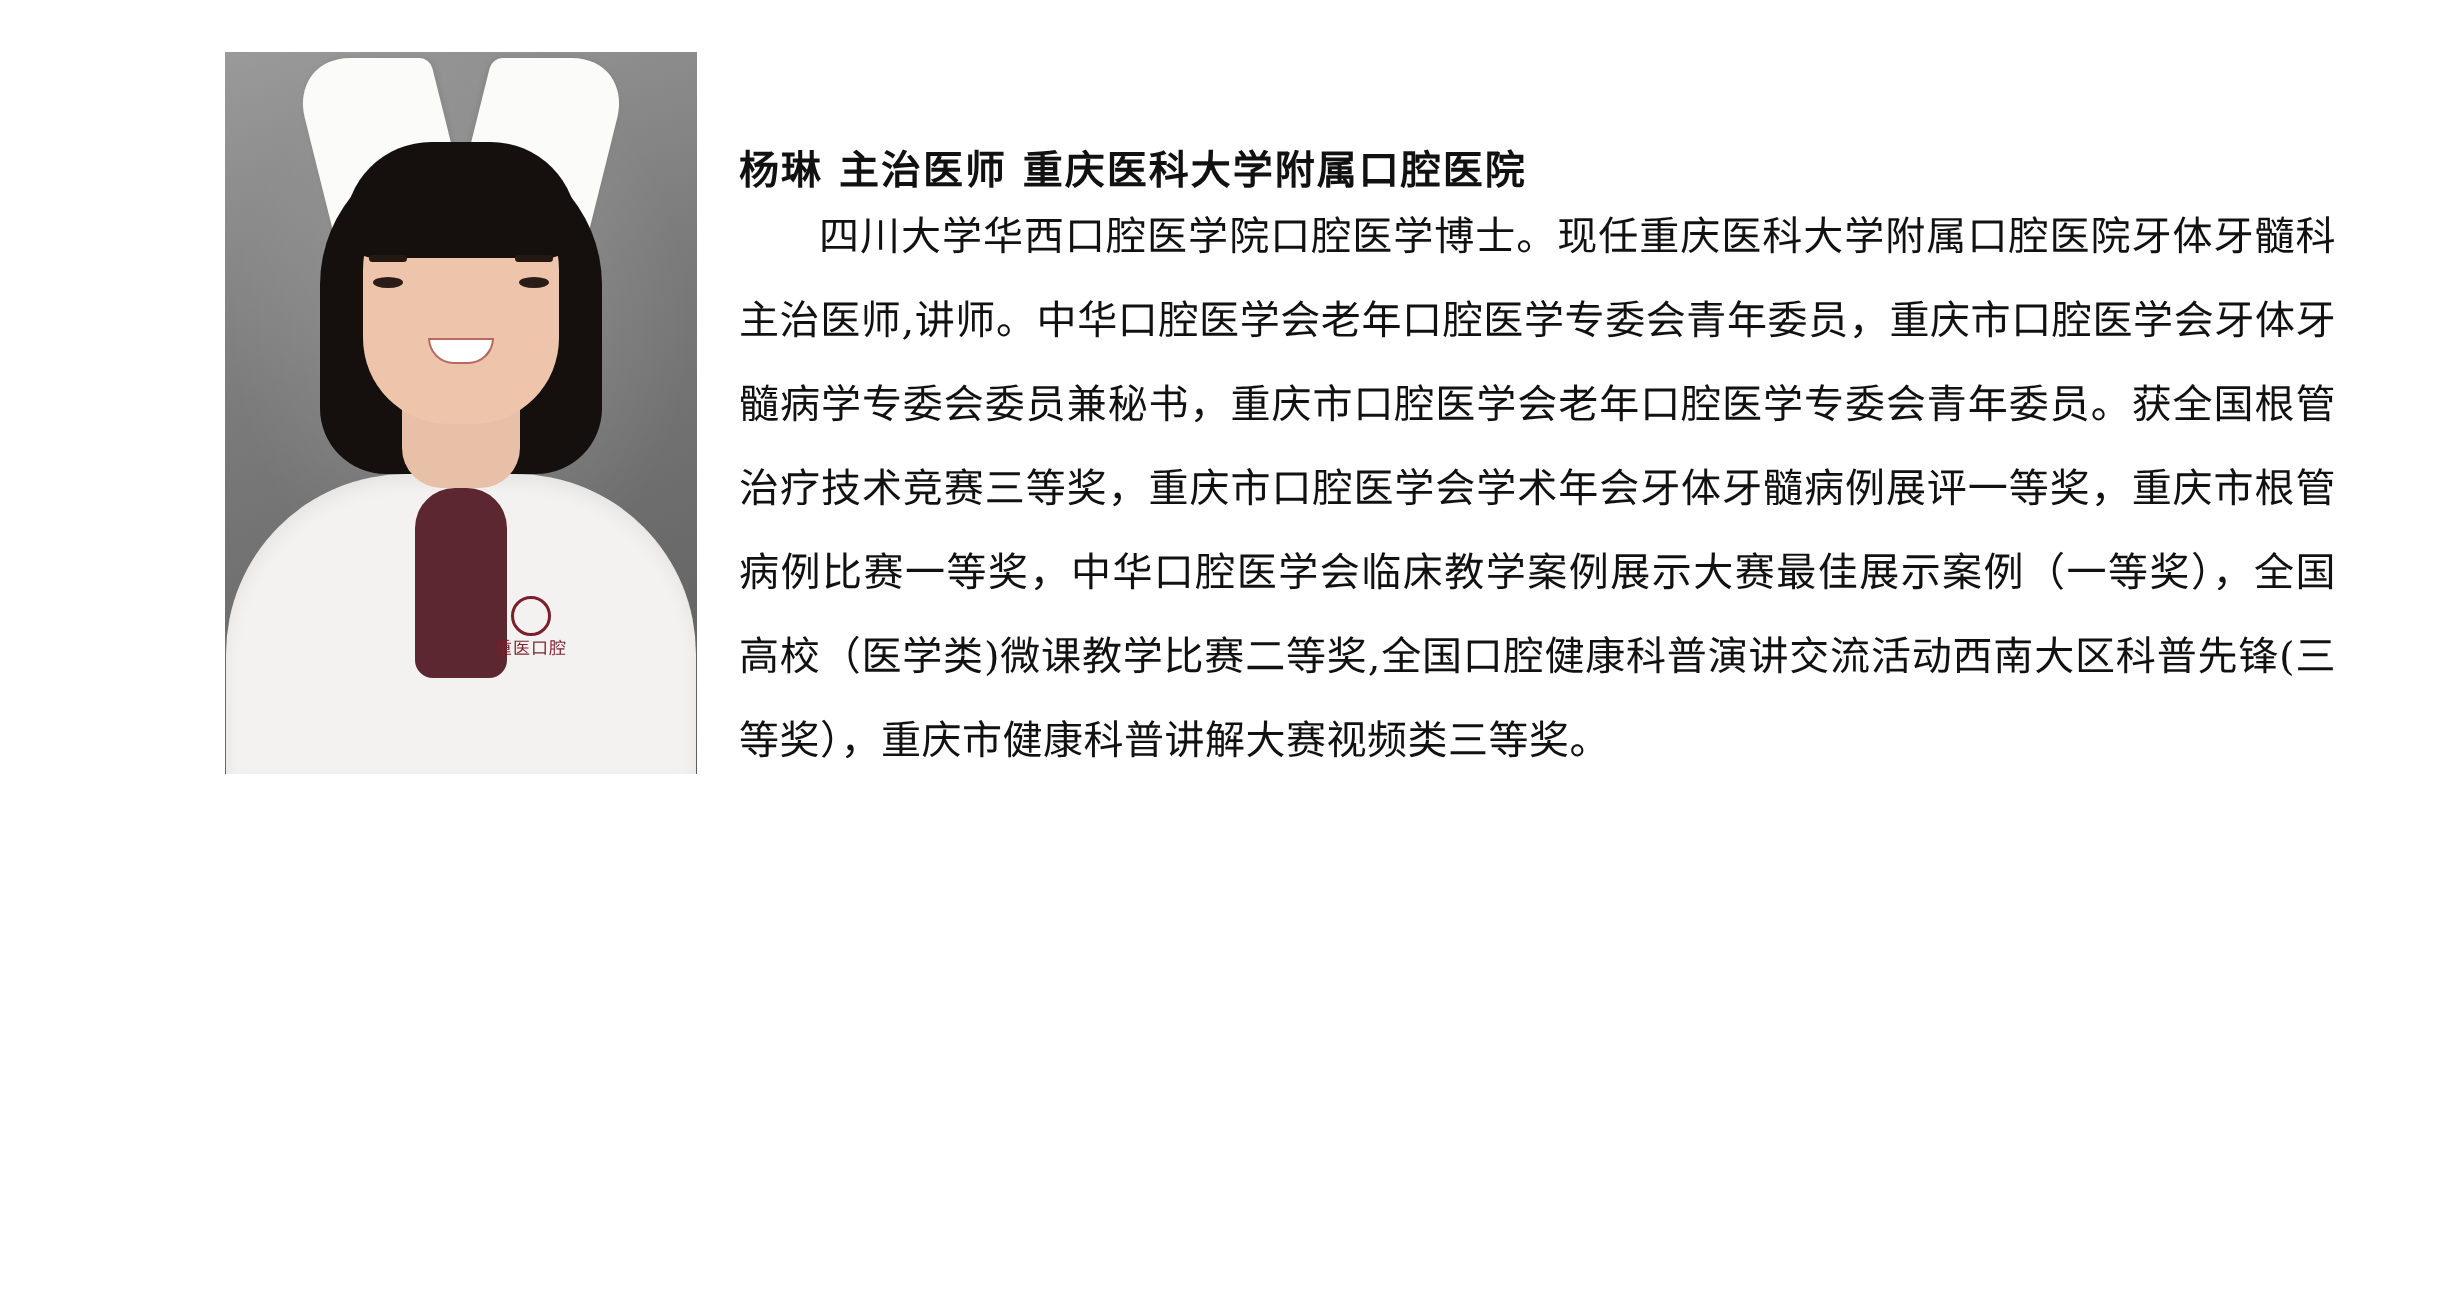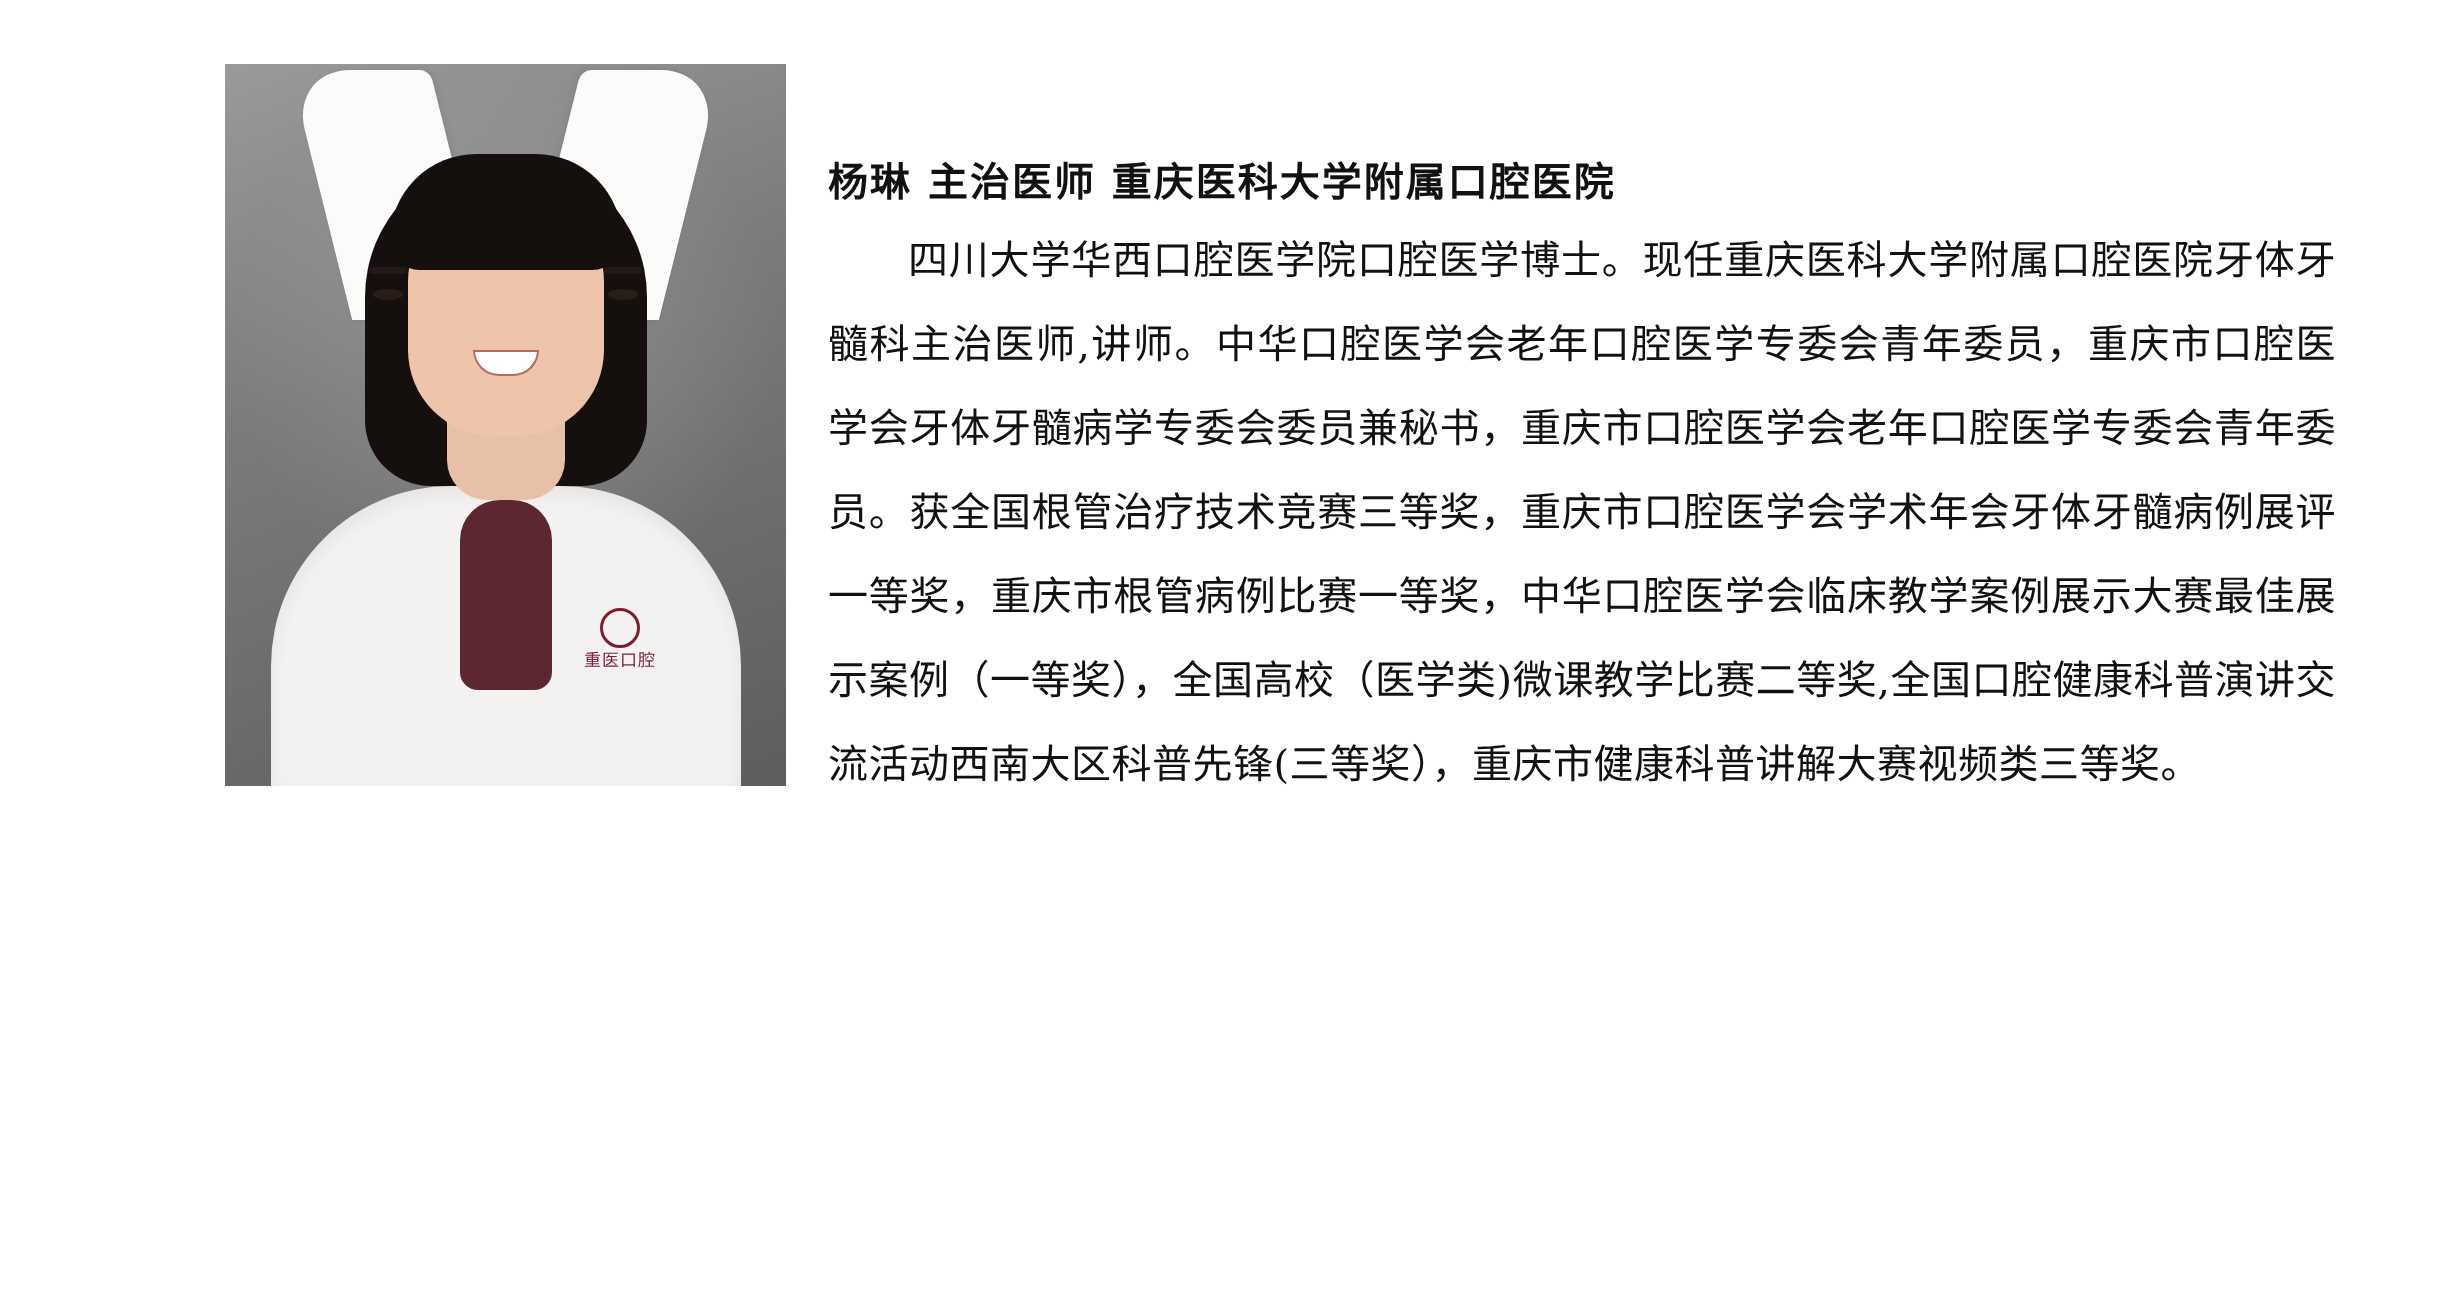--- a/index.html
+++ b/index.html
@@ -20,21 +20,21 @@
     position: relative;
     width: 2456px;
     height: 1316px;
     box-sizing: border-box;
     padding: 0;
   }
 
   
   .portrait {
     float: left;
-    width: 561px;
+    width: 472px;
     height: 722px;
     margin: 48px 42px 10px 225px;
     border: 0;
     position: relative;
     overflow: hidden;
     background: linear-gradient(135deg, #8c8c8c 0%, #6f6f6f 45%, #585858 100%);
   }
 
   
   .portrait .bg {
@@ -173,21 +173,21 @@
     bottom: 410px;
     width: 62px;
     height: 22px;
     background: #ffffff;
     border: 2px solid #b76a63;
     border-radius: 0 0 34px 34px;
   }
 
   
   .headline {
-    margin: 16px;
+    margin: 4px;
     padding: 146px 80px 0 4px;
     font-size: 40px;
     line-height: 1.0;
     letter-spacing: 2px;
     white-space: nowrap;
   }
 
   .body-text {
     margin: 0;
     padding: 0 120px 0 0;

